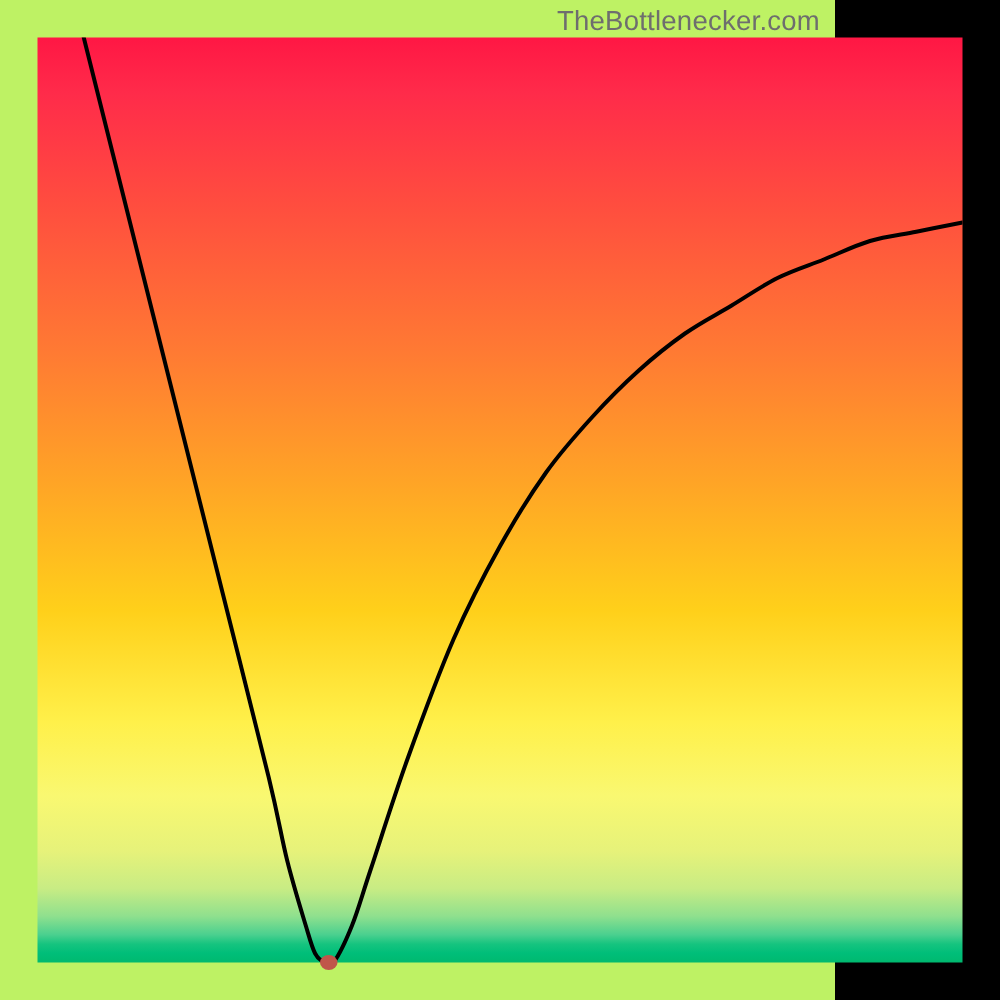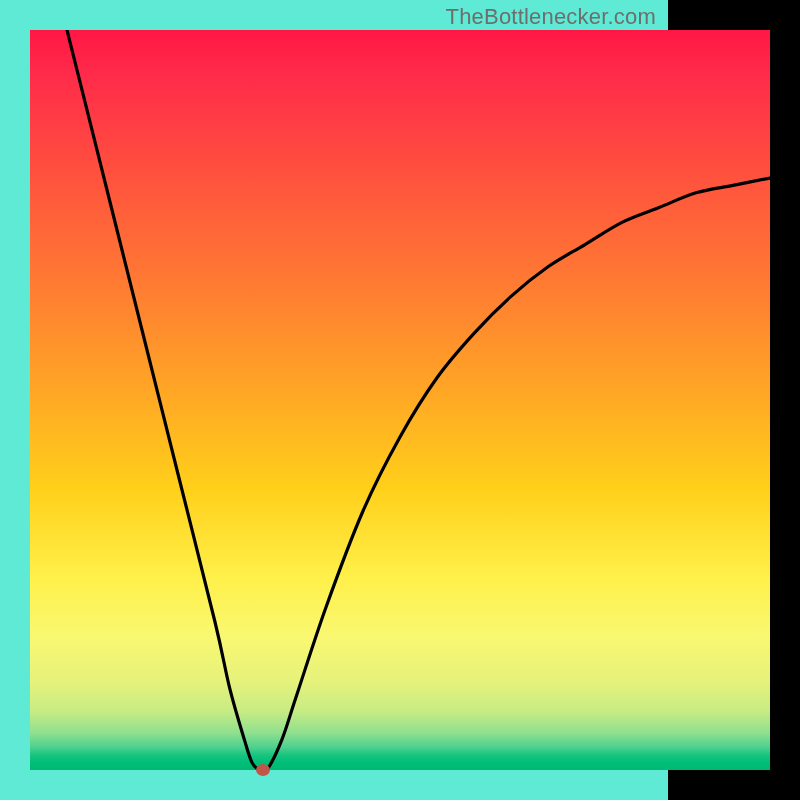--- a/index.html
+++ b/index.html
@@ -8,21 +8,21 @@
     width: 800px;
     height: 800px;
     background: #000;
     font-family: Arial, Helvetica, sans-serif;
     overflow: hidden;
   }
   .stage {
     position: relative;
     width: 668px;
     height: 800px;
-    background: #5eead4;
+    background: #bef264;
   }
   .attribution {
     position: absolute;
     top: 4px;
     right: 12px;
     color: #6e6e6e;
     font-size: 22px;
     font-weight: 400;
     letter-spacing: 0.2px;
     z-index: 5;

